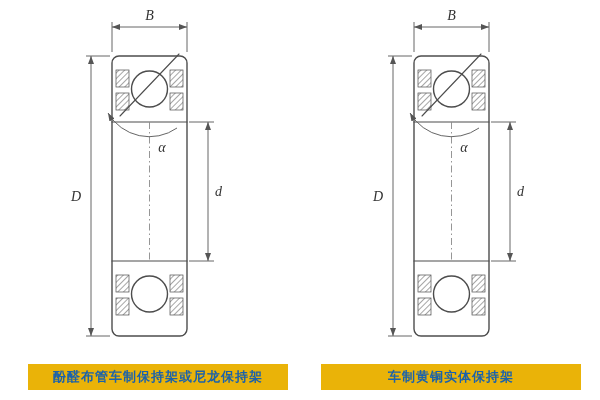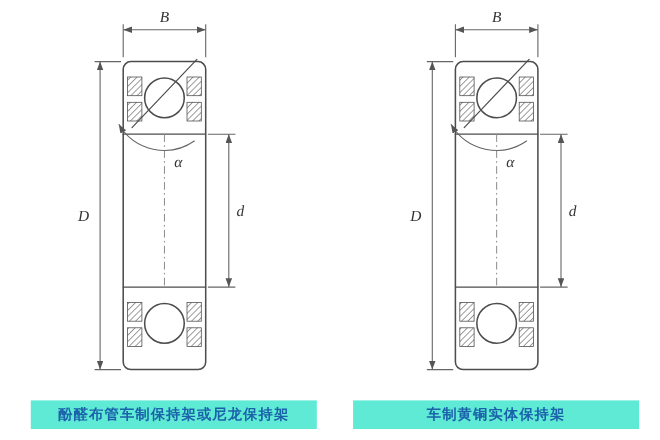--- a/index.html
+++ b/index.html
@@ -9,21 +9,21 @@
   }
   svg.fig{position:absolute;top:6px;}
   .draw{stroke:#4d4d4d;stroke-width:1.4;fill:none;stroke-linejoin:round;stroke-linecap:round;}
   .thin{stroke-width:1.1;}
   .center{stroke:#8a8a8a;stroke-width:0.9;stroke-dasharray:7 3 1.5 3;fill:none;}
   .dim line,.dim path,path.dim{stroke:#666666;stroke-width:1;fill:none;}
   .hatchbox{stroke:#4d4d4d;stroke-width:0.7;}
   .dimtext{font:italic 14px "Liberation Serif","DejaVu Serif",serif;fill:#333;}
   .caption{
     position:absolute;top:364px;width:260px;height:26px;
-    background:#5eead4;color:#1b62ab;font-weight:bold;font-size:13px;
+    background:#eab308;color:#1b62ab;font-weight:bold;font-size:13px;
     display:flex;align-items:center;justify-content:center;letter-spacing:1px;
   }
 </style>
 </head>
 <body>
 
 <div class="canvas">
 
   <svg class="fig" style="left:24px" width="250" height="356" viewBox="0 0 250 356">
     <defs>

